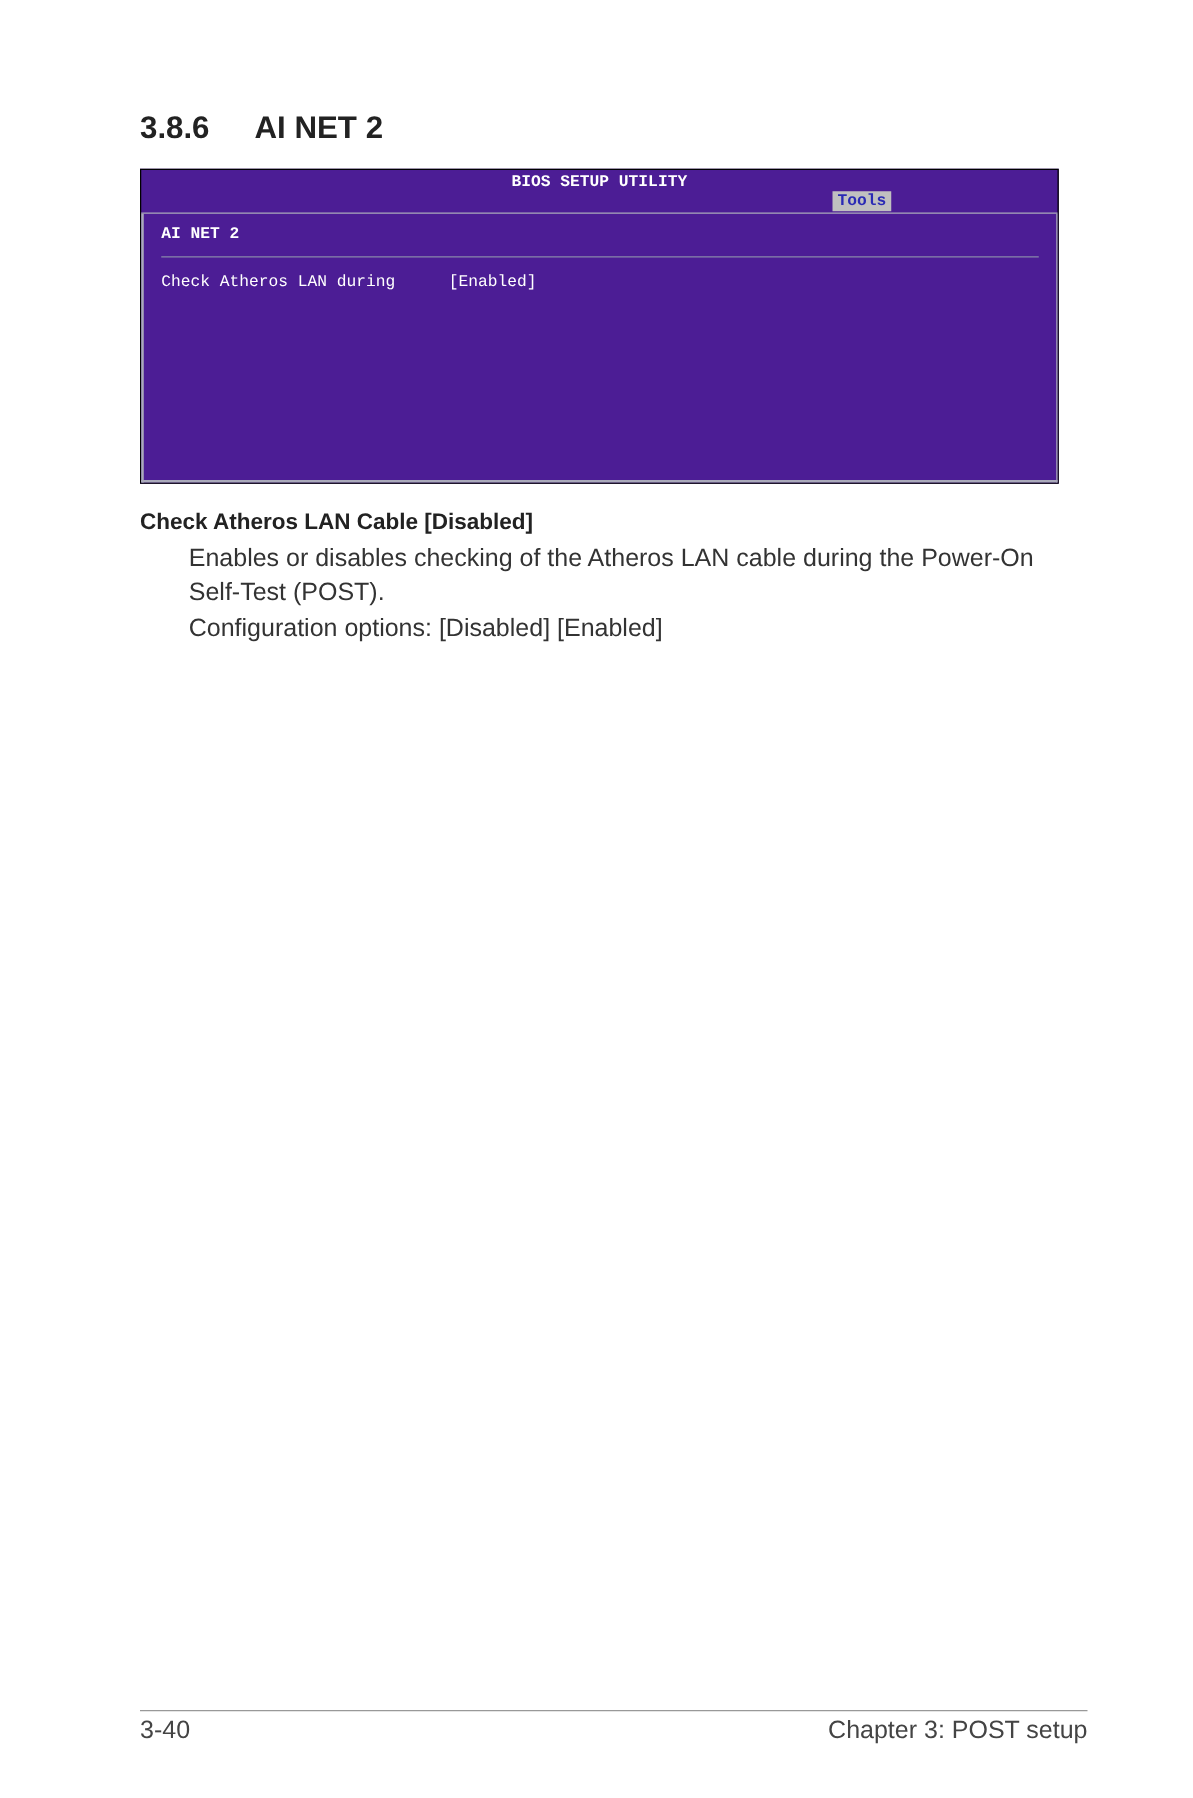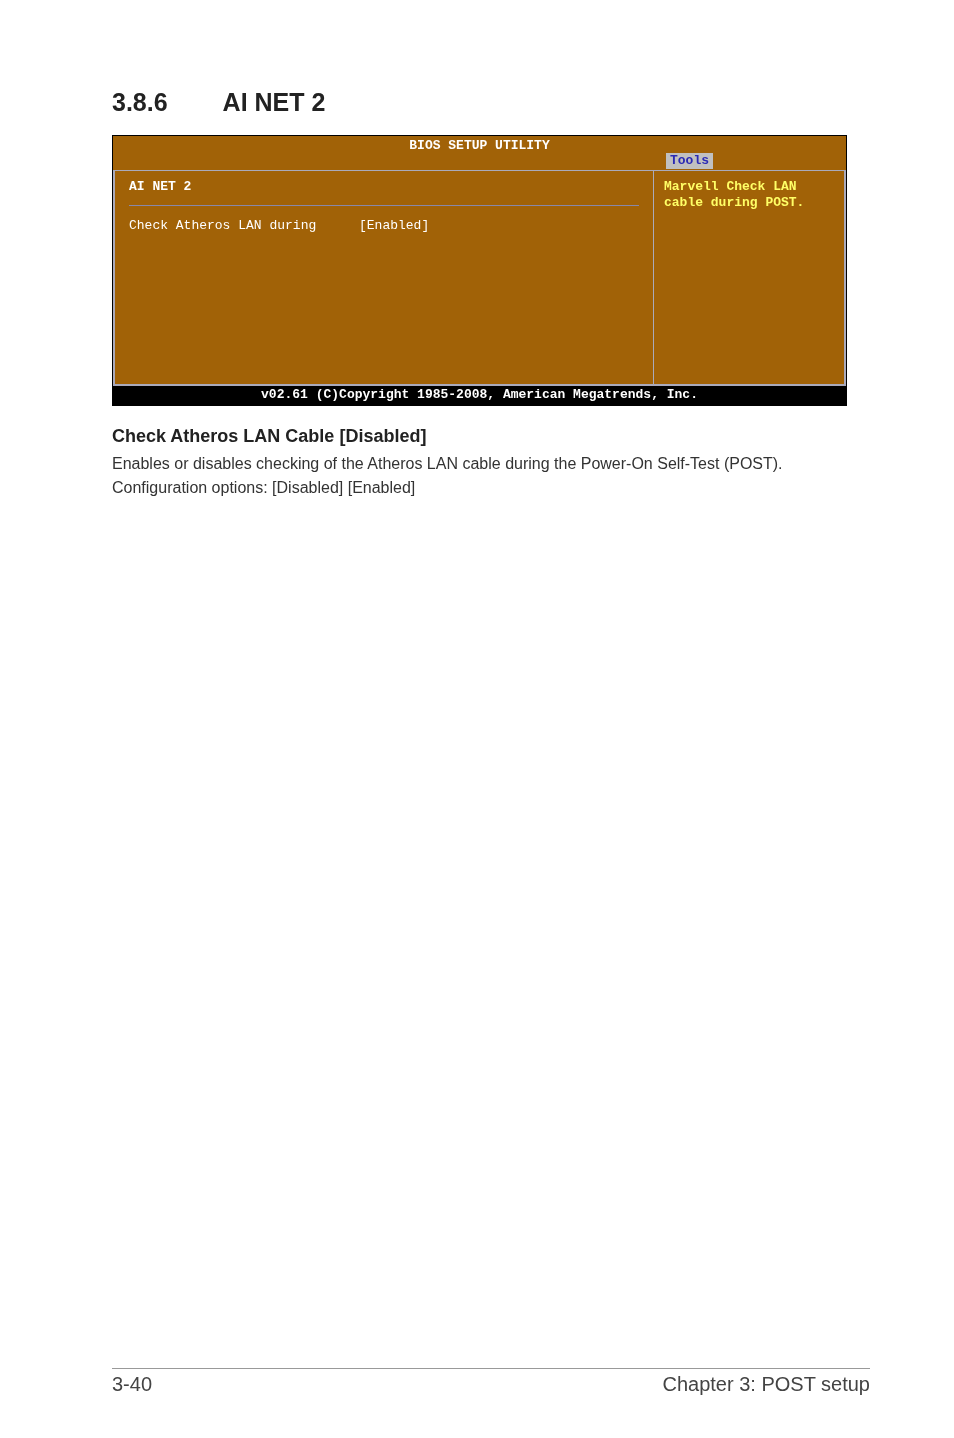--- a/index.html
+++ b/index.html
@@ -10,25 +10,25 @@
     font-family: Arial, Helvetica, sans-serif;
     color: #222;
     padding: 88px 84px 0 112px;
     position: relative;
   }
   h2.section-heading {
     font-size: 25px;
     font-weight: bold;
     margin-bottom: 18px;
   }
-  h2.section-heading .num { display:inline-block; margin-right: 55px; text-align: center; }
+  h2.section-heading .num { display:inline-block; margin-right: 36px; text-align: center; }
 
   .bios-box {
     width: 735px;
-    background: #a16207;
+    background: #4c1d95;
     color: #fff;
     font-family: "Courier New", monospace;
     font-size: 13px;
     line-height: 1.25;
     border: 1px solid #000;
   }
   .bios-title-row {
     text-align: center;
     padding: 2px 0 0 0;
     font-weight: bold;
@@ -78,21 +78,21 @@
     font-weight: bold;
     padding: 1px 0 2px;
   }
 
   h3.subhead {
     font-size: 18px;
     font-weight: bold;
     margin-top: 20px;
     margin-bottom: 6px;
   }
-  p.body { font-size: 16px; line-height: 1.35; margin-bottom: 2px; color:#333; }
+  p.body { font-size: 20px; line-height: 1.35; margin-bottom: 2px; color:#333;margin-left:39px; }
 
   .page-footer {
     position: absolute;
     bottom: 42px;
     left: 112px;
     right: 84px;
     border-top: 1px solid #999;
     padding-top: 4px;
     font-size: 20px;
     color: #444;
@@ -115,26 +115,21 @@
     <span class="bios-tab">Tools</span>
   </div>
   <div class="bios-body">
     <div class="bios-left">
       <div class="hdr">AI NET 2</div>
       <hr>
       <div class="opt">
         <span class="col1">Check Atheros LAN during</span><span>[Enabled]</span>
       </div>
     </div>
-    <div class="bios-right">
-      <div class="help">Marvell Check LAN</div>
-      <div class="help">cable during POST.</div>
-    </div>
   </div>
-  <div class="bios-footer">v02.61 (C)Copyright 1985-2008, American Megatrends, Inc.</div>
 </div>
 
 <h3 class="subhead">Check Atheros LAN Cable [Disabled]</h3>
 <p class="body">Enables or disables checking of the Atheros LAN cable during the Power-On Self-Test (POST).</p>
 <p class="body">Configuration options: [Disabled] [Enabled]</p>
 
 <div class="page-footer">
   <span>3-40</span>
   <span>Chapter 3: POST setup</span>
 </div>

